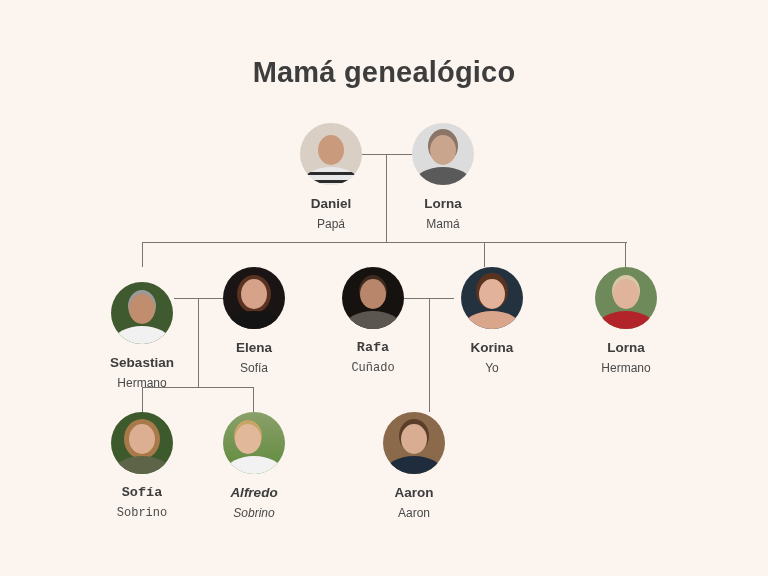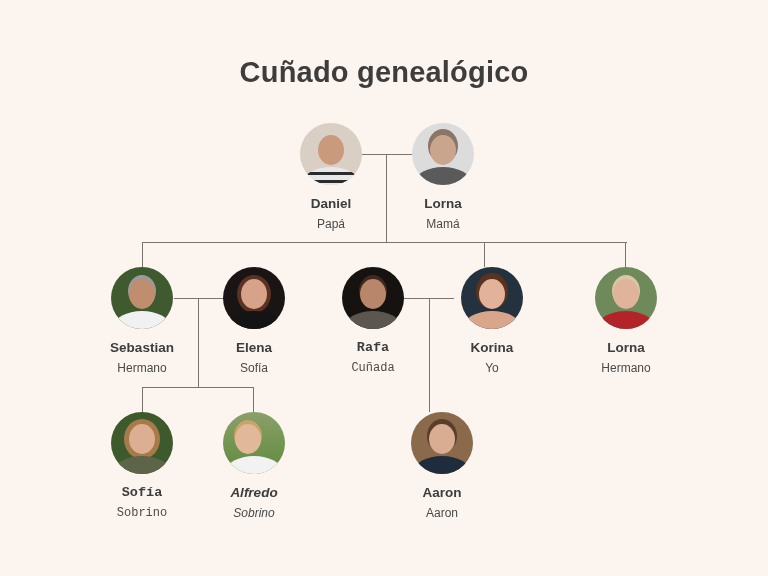--- a/index.html
+++ b/index.html
@@ -13,21 +13,21 @@
   .person { position:absolute; width:110px; text-align:center; }
   .avatar { width:62px; height:62px; border-radius:50%; margin:0 auto; position:relative; overflow:hidden; }
   .avatar .face { position:absolute; width:26px; height:30px; border-radius:50%; left:18px; top:12px; }
   .avatar .body { position:absolute; width:56px; height:30px; border-radius:50% 50% 0 0; left:3px; top:44px; }
   .name { margin-top:11px; font-size:13.5px; font-weight:bold; color:#3d3d3d; }
   .role { margin-top:6px; font-size:12px; color:#4a4a4a; }
 </style>
 </head>
 <body>
 
-<div class="title">Cuñado genealógico</div>
+<div class="title">Mamá genealógico</div>
 
 <div class="line h" style="left:362px; top:154px; width:50px;"></div>
 <div class="line v" style="left:386px; top:154px; height:89px;"></div>
 <div class="line h" style="left:142px; top:242px; width:485px;"></div>
 <div class="line v" style="left:142px; top:242px; height:25px;"></div>
 <div class="line v" style="left:484px; top:242px; height:25px;"></div>
 <div class="line v" style="left:625px; top:242px; height:25px;"></div>
 
 <div class="line h" style="left:174px; top:298px; width:50px;"></div>
 <div class="line v" style="left:198px; top:298px; height:89px;"></div>
@@ -49,21 +49,21 @@
 
 <div class="person" style="left:388px; top:123px;">
   <div class="avatar" style="background:#dcdcdc;" title="older-woman-glasses">
     <div class="face" style="background:#c9a58e; box-shadow:0 -4px 0 2px #8a7566;"></div>
     <div class="body" style="background:#5a5a5a;"></div>
   </div>
   <div class="name">Lorna</div>
   <div class="role">Mamá</div>
 </div>
 
-<div class="person" style="left:87px; top:267px;">
+<div class="person" style="left:87px; top:282px;">
   <div class="avatar" style="background:#3f5a2e;" title="man-gray-beard">
     <div class="face" style="background:#c08d6e; box-shadow:0 -3px 0 1px #9a9a9a;"></div>
     <div class="body" style="background:#f1f1f1;"></div>
   </div>
   <div class="name">Sebastian</div>
   <div class="role">Hermano</div>
 </div>
 
 <div class="person" style="left:199px; top:267px;">
   <div class="avatar" style="background:#1a1514;" title="woman-dark-background">
@@ -73,21 +73,21 @@
   <div class="name">Elena</div>
   <div class="role">Sofía</div>
 </div>
 
 <div class="person" style="left:318px; top:267px;font-family:Liberation Mono, monospace;">
   <div class="avatar" style="background:#161210;" title="bearded-man-dark-background">
     <div class="face" style="background:#b8866a; box-shadow:0 -3px 0 1px #3e2a1e;"></div>
     <div class="body" style="background:#5c5650;"></div>
   </div>
   <div class="name">Rafa</div>
-  <div class="role">Cuñada</div>
+  <div class="role">Cuñado</div>
 </div>
 
 <div class="person" style="left:437px; top:267px;">
   <div class="avatar" style="background:#243240;" title="young-woman-portrait">
     <div class="face" style="background:#e2b39a; box-shadow:0 -3px 0 3px #5a3320;"></div>
     <div class="body" style="background:#d9a68c;"></div>
   </div>
   <div class="name">Korina</div>
   <div class="role">Yo</div>
 </div>
@@ -112,20 +112,20 @@
 
 <div class="person" style="left:199px; top:412px;font-style:italic;">
   <div class="avatar" style="background:linear-gradient(#8aa06a,#5f8a3c);" title="boy-playing-outdoors">
     <div class="face" style="background:#e2b89a; left:12px; box-shadow:0 -3px 0 1px #c8a466;"></div>
     <div class="body" style="background:#f2f2f2;"></div>
   </div>
   <div class="name">Alfredo</div>
   <div class="role">Sobrino</div>
 </div>
 
-<div class="person" style="left:387px; top:412px;">
+<div class="person" style="left:359px; top:412px;">
   <div class="avatar" style="background:#8a6a4a;" title="boy-library">
     <div class="face" style="background:#d8ad92; box-shadow:0 -3px 0 2px #5a3e2a;"></div>
     <div class="body" style="background:#1f2c3e;"></div>
   </div>
   <div class="name">Aaron</div>
   <div class="role">Aaron</div>
 </div>
 
 </body></html>

